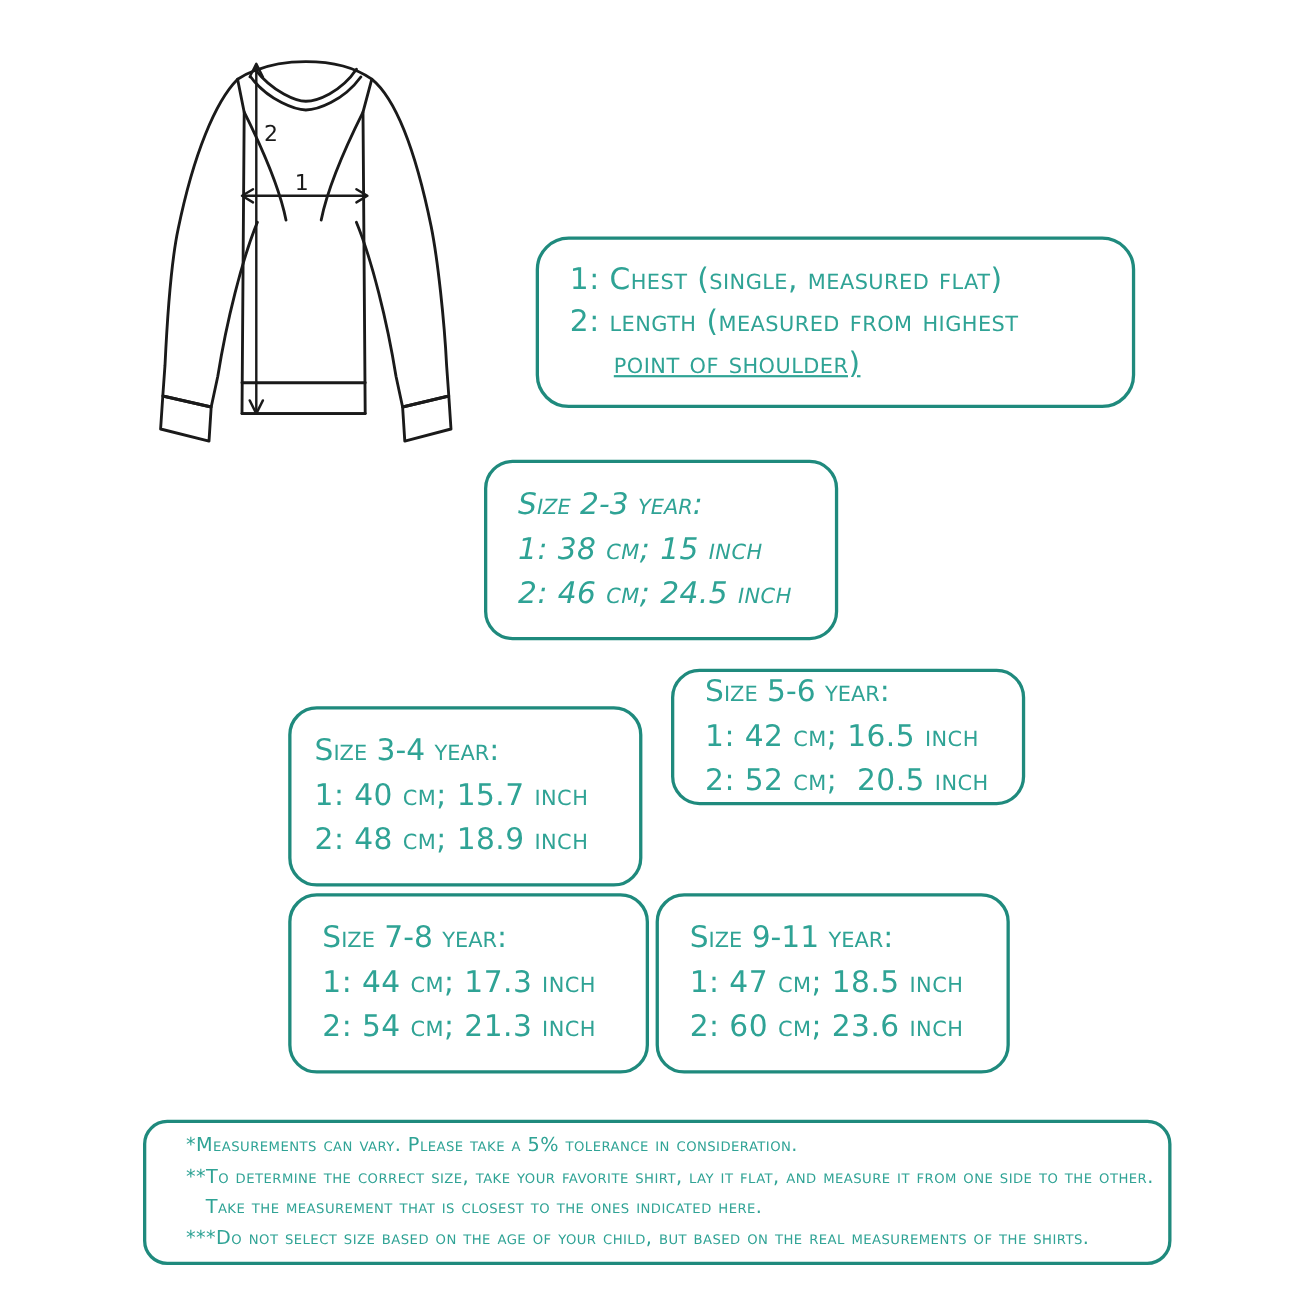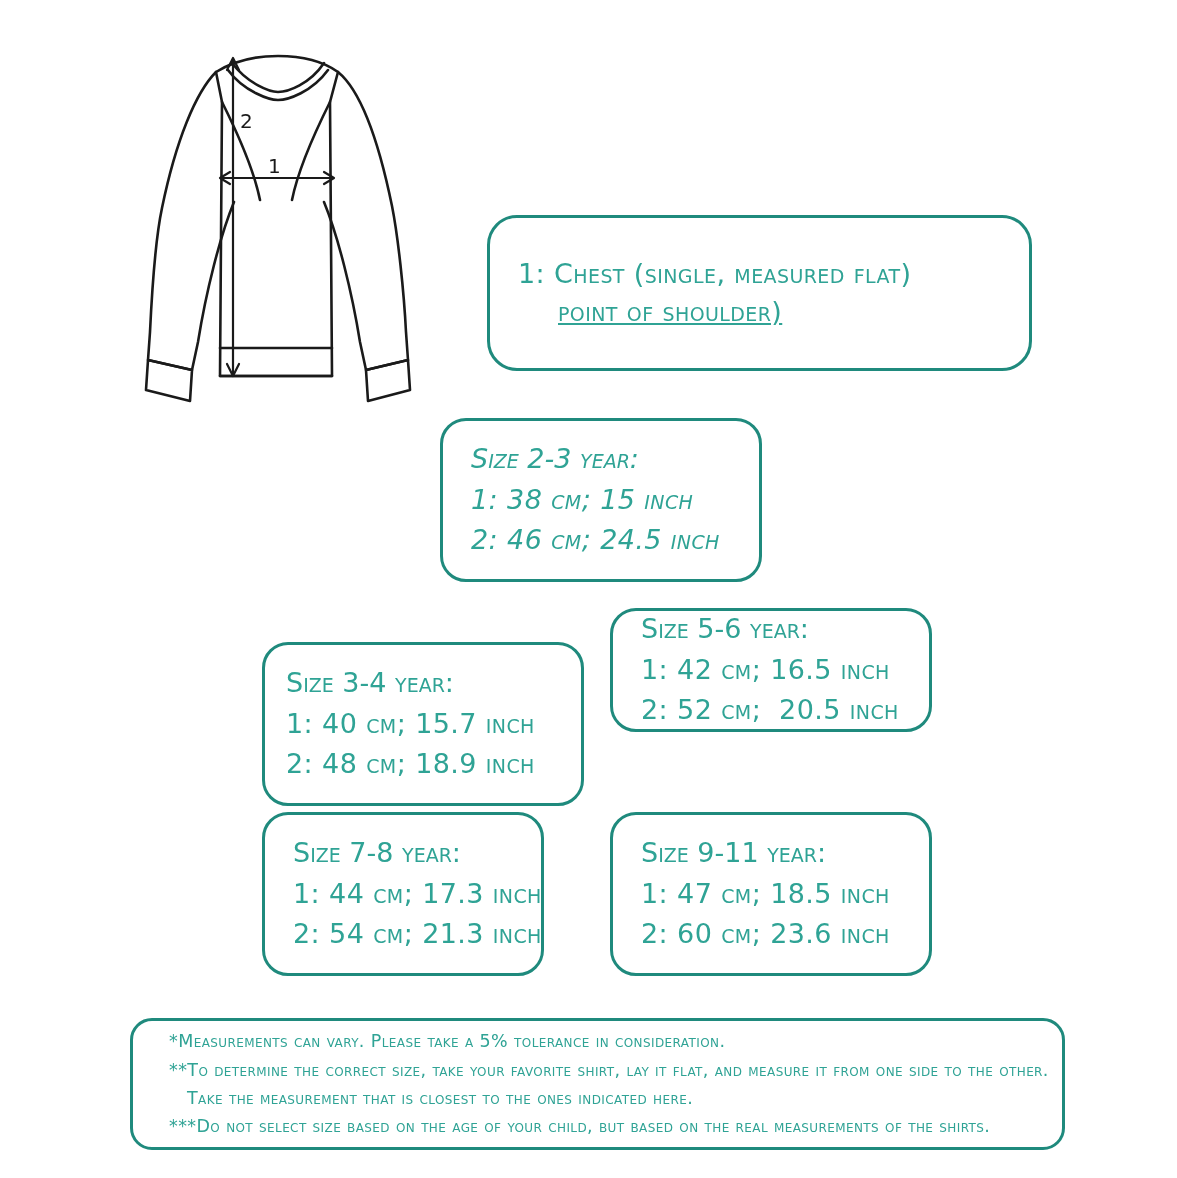--- a/index.html
+++ b/index.html
@@ -73,22 +73,22 @@
   .size-box .line {
     font-size: 27px;
     font-variant: small-caps;
     line-height: 1.5;
     color: #2fa395;
   }
 
   #size-box-0 { left: 440px; top: 418px;  width: 322px; height: 164px; padding: 8px 28px; font-style: italic; }
   #size-box-1 { left: 262px; top: 642px;  width: 322px; height: 164px; padding: 8px 21px; }
   #size-box-2 { left: 610px; top: 608px;  width: 322px; height: 124px; padding: 8px 28px; }
-  #size-box-3 { left: 262px; top: 812px;  width: 282px; height: 164px; padding: 8px 28px; }
-  #size-box-4 { left: 610px; top: 812px;  width: 322px; height: 164px; padding: 8px 28px; }
+  #size-box-3 { left: 262px; top: 812px;  width: 328px; height: 164px; padding: 8px 28px; }
+  #size-box-4 { left: 596px; top: 812px;  width: 322px; height: 164px; padding: 8px 28px; }
 
   
   #notes-box {
     left: 130px;
     top: 1018px;
     width: 935px;
     height: 132px;
     padding: 10px 20px;
     border-radius: 22px;
     justify-content: center;
@@ -142,20 +142,21 @@
         <path d="M107 334 L113 346 L119 334" fill="none"></path>
       </g>
 
       <text x="148" y="143" font-family="DejaVu Sans, sans-serif" font-size="20" fill="#1a1a1a" stroke="none">1</text>
       <text x="120" y="98" font-family="DejaVu Sans, sans-serif" font-size="20" fill="#1a1a1a" stroke="none">2</text>
     </svg>
   </div>
 
   <div class="box" id="legend-box">
     <div class="line">1: Chest (single, measured flat)</div>
+    <div class="line">2: length (measured from highest</div>
     <div class="line indent">point of shoulder)</div>
   </div>
 
   <div class="box size-box" id="size-box-0">
     <div class="title">Size 2-3 year:</div>
     <div class="line">1: 38 cm; 15 inch</div>
     <div class="line">2: 46 cm; 24.5 inch</div>
   </div>
 
   <div class="box size-box" id="size-box-1">

